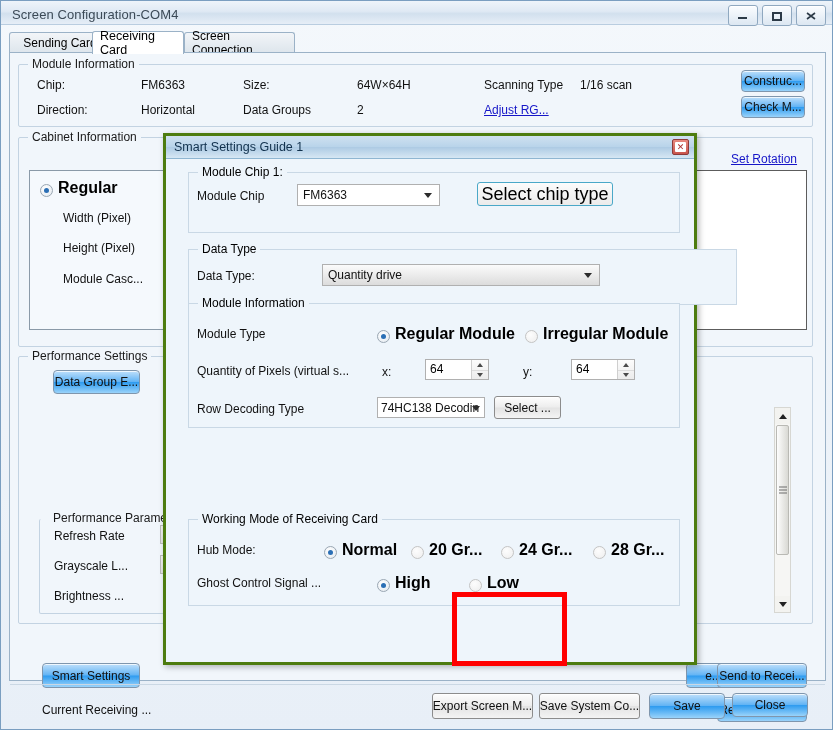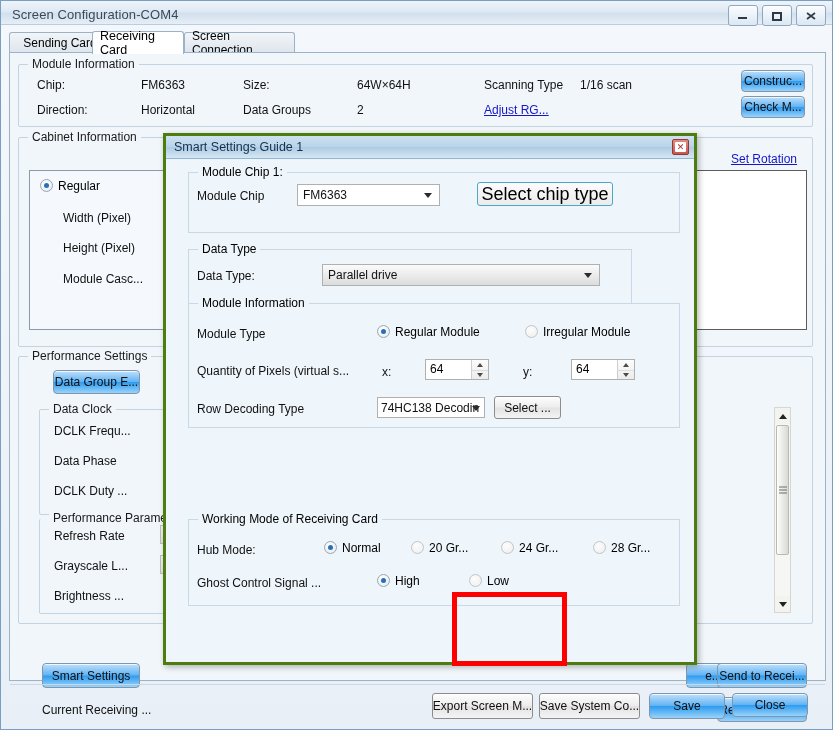--- a/index.html
+++ b/index.html
@@ -115,21 +115,21 @@
   }
   .spin .sv{position:absolute;left:4px;top:2px;font-size:12px;}
   .spin .sbtns{position:absolute;right:0;top:0;bottom:0;width:16px;border-left:1px solid #cfcfcf;
     background:linear-gradient(#fcfcfc,#ececec);}
   .spin .sup,.spin .sdn{position:absolute;left:0;right:0;height:50%;display:flex;align-items:center;justify-content:center;}
   .spin .sdn{top:50%;border-top:1px solid #dcdcdc;}
   .tri-u{width:0;height:0;border-left:3.5px solid transparent;border-right:3.5px solid transparent;border-bottom:4px solid #4a4a4a;}
   .tri-d{width:0;height:0;border-left:3.5px solid transparent;border-right:3.5px solid transparent;border-top:4px solid #4a4a4a;}
 
   
-  .radio{position:absolute;display:flex;align-items:flex-start;white-space:nowrap;font-size:12px;}
+  .radio{position:absolute;display:flex;align-items:flex-end;white-space:nowrap;font-size:16px;font-weight:bold;}
   .rdot{
     width:13px;height:13px;border-radius:50%;box-sizing:border-box;
     border:1px solid #9aa7b3;background:radial-gradient(circle at 40% 35%,#ffffff,#e2e9ef);
     margin-right:5px;position:relative;flex:none;
   }
   .radio.on .rdot:after{
     content:"";position:absolute;left:3px;top:3px;width:5px;height:5px;border-radius:50%;
     background:#2b6fb5;
   }
   .radio.dis .rdot{border-color:#c4c4c4;background:radial-gradient(circle at 40% 35%,#fdfdfd,#ededed);}
@@ -264,29 +264,20 @@
 
       <div class="whitebox" style="left:418px;top:32px;width:370px;height:160px;"></div>
     </div>
 
     <div class="gb" style="left:8px;top:303px;width:795px;height:268px;">
       <div class="gb-t">Performance Settings</div>
 
       <div class="btn-blue" style="left:34px;top:13px;width:87px;height:24px;">Data Group E...</div>
       <div class="btn-blue" style="left:145px;top:13px;width:87px;height:24px;"></div>
 
-      <div class="gb" style="left:20px;top:52px;width:180px;height:106px;">
-        <div class="gb-t" style="background:#f1f6fb;">Data Clock</div>
-        <div class="lbl" style="left:14px;top:14px;">DCLK Frequ...</div>
-        <div class="field grad" style="left:123px;top:10px;width:52px;height:19px;">12.5</div>
-        <div class="lbl" style="left:14px;top:44px;">Data Phase</div>
-        <div class="field grad" style="left:123px;top:40px;width:52px;height:19px;">2</div>
-        <div class="lbl" style="left:14px;top:74px;">DCLK Duty ...</div>
-        <div class="field" style="left:123px;top:70px;width:52px;height:19px;">50</div>
-      </div>
 
       <div class="gb" style="left:20px;top:162px;width:180px;height:95px;border-top:none;">
         <div class="gb-t" style="background:#f1f6fb;">Performance Paramet</div>
         <div class="lbl" style="left:14px;top:10px;">Refresh Rate</div>
         <div class="field ro" style="left:120px;top:6px;width:55px;height:19px;">7740</div>
         <div class="lbl" style="left:14px;top:40px;">Grayscale L...</div>
         <div class="field ro" style="left:120px;top:36px;width:55px;height:19px;">14Bit</div>
         <div class="lbl" style="left:14px;top:70px;">Brightness ...</div>
         <div class="val" style="left:125px;top:70px;">64.269</div>
       </div>
@@ -336,25 +327,25 @@
     <div class="lbl" style="left:8px;top:16px;text-align:right;">Module Chip</div>
     <div class="combo" style="left:108px;top:11px;width:143px;height:22px;">
       <span>FM6363</span>
       <span class="arrow"></span>
     </div>
     <div style="position:absolute;left:288px;top:9px;width:136px;height:24px;box-sizing:border-box;
                 border:1px solid #4aa8c8;border-radius:3px;
                 background:linear-gradient(#fcfcfc,#ebebeb);display:flex;align-items:center;justify-content:center;font-size:18px;">Select chip type</div>
   </div>
 
-  <div class="dgb" style="left:22px;top:113px;width:444px;height:56px;">
+  <div class="dgb" style="left:22px;top:113px;width:549px;height:56px;">
     <div class="gb-t">Data Type</div>
     <div class="lbl" style="left:8px;top:19px;">Data Type:</div>
     <div class="combo grad" style="left:133px;top:14px;width:278px;height:22px;">
-      <span>Parallel drive</span>
+      <span>Quantity drive</span>
       <span class="arrow"></span>
     </div>
   </div>
 
   <div class="dgb" style="left:22px;top:167px;width:492px;height:125px;">
     <div class="gb-t">Module Information</div>
 
     <div class="lbl" style="left:8px;top:23px;">Module Type</div>
     <div class="radio on" style="left:188px;top:21px;">
       <span class="rdot"></span>

